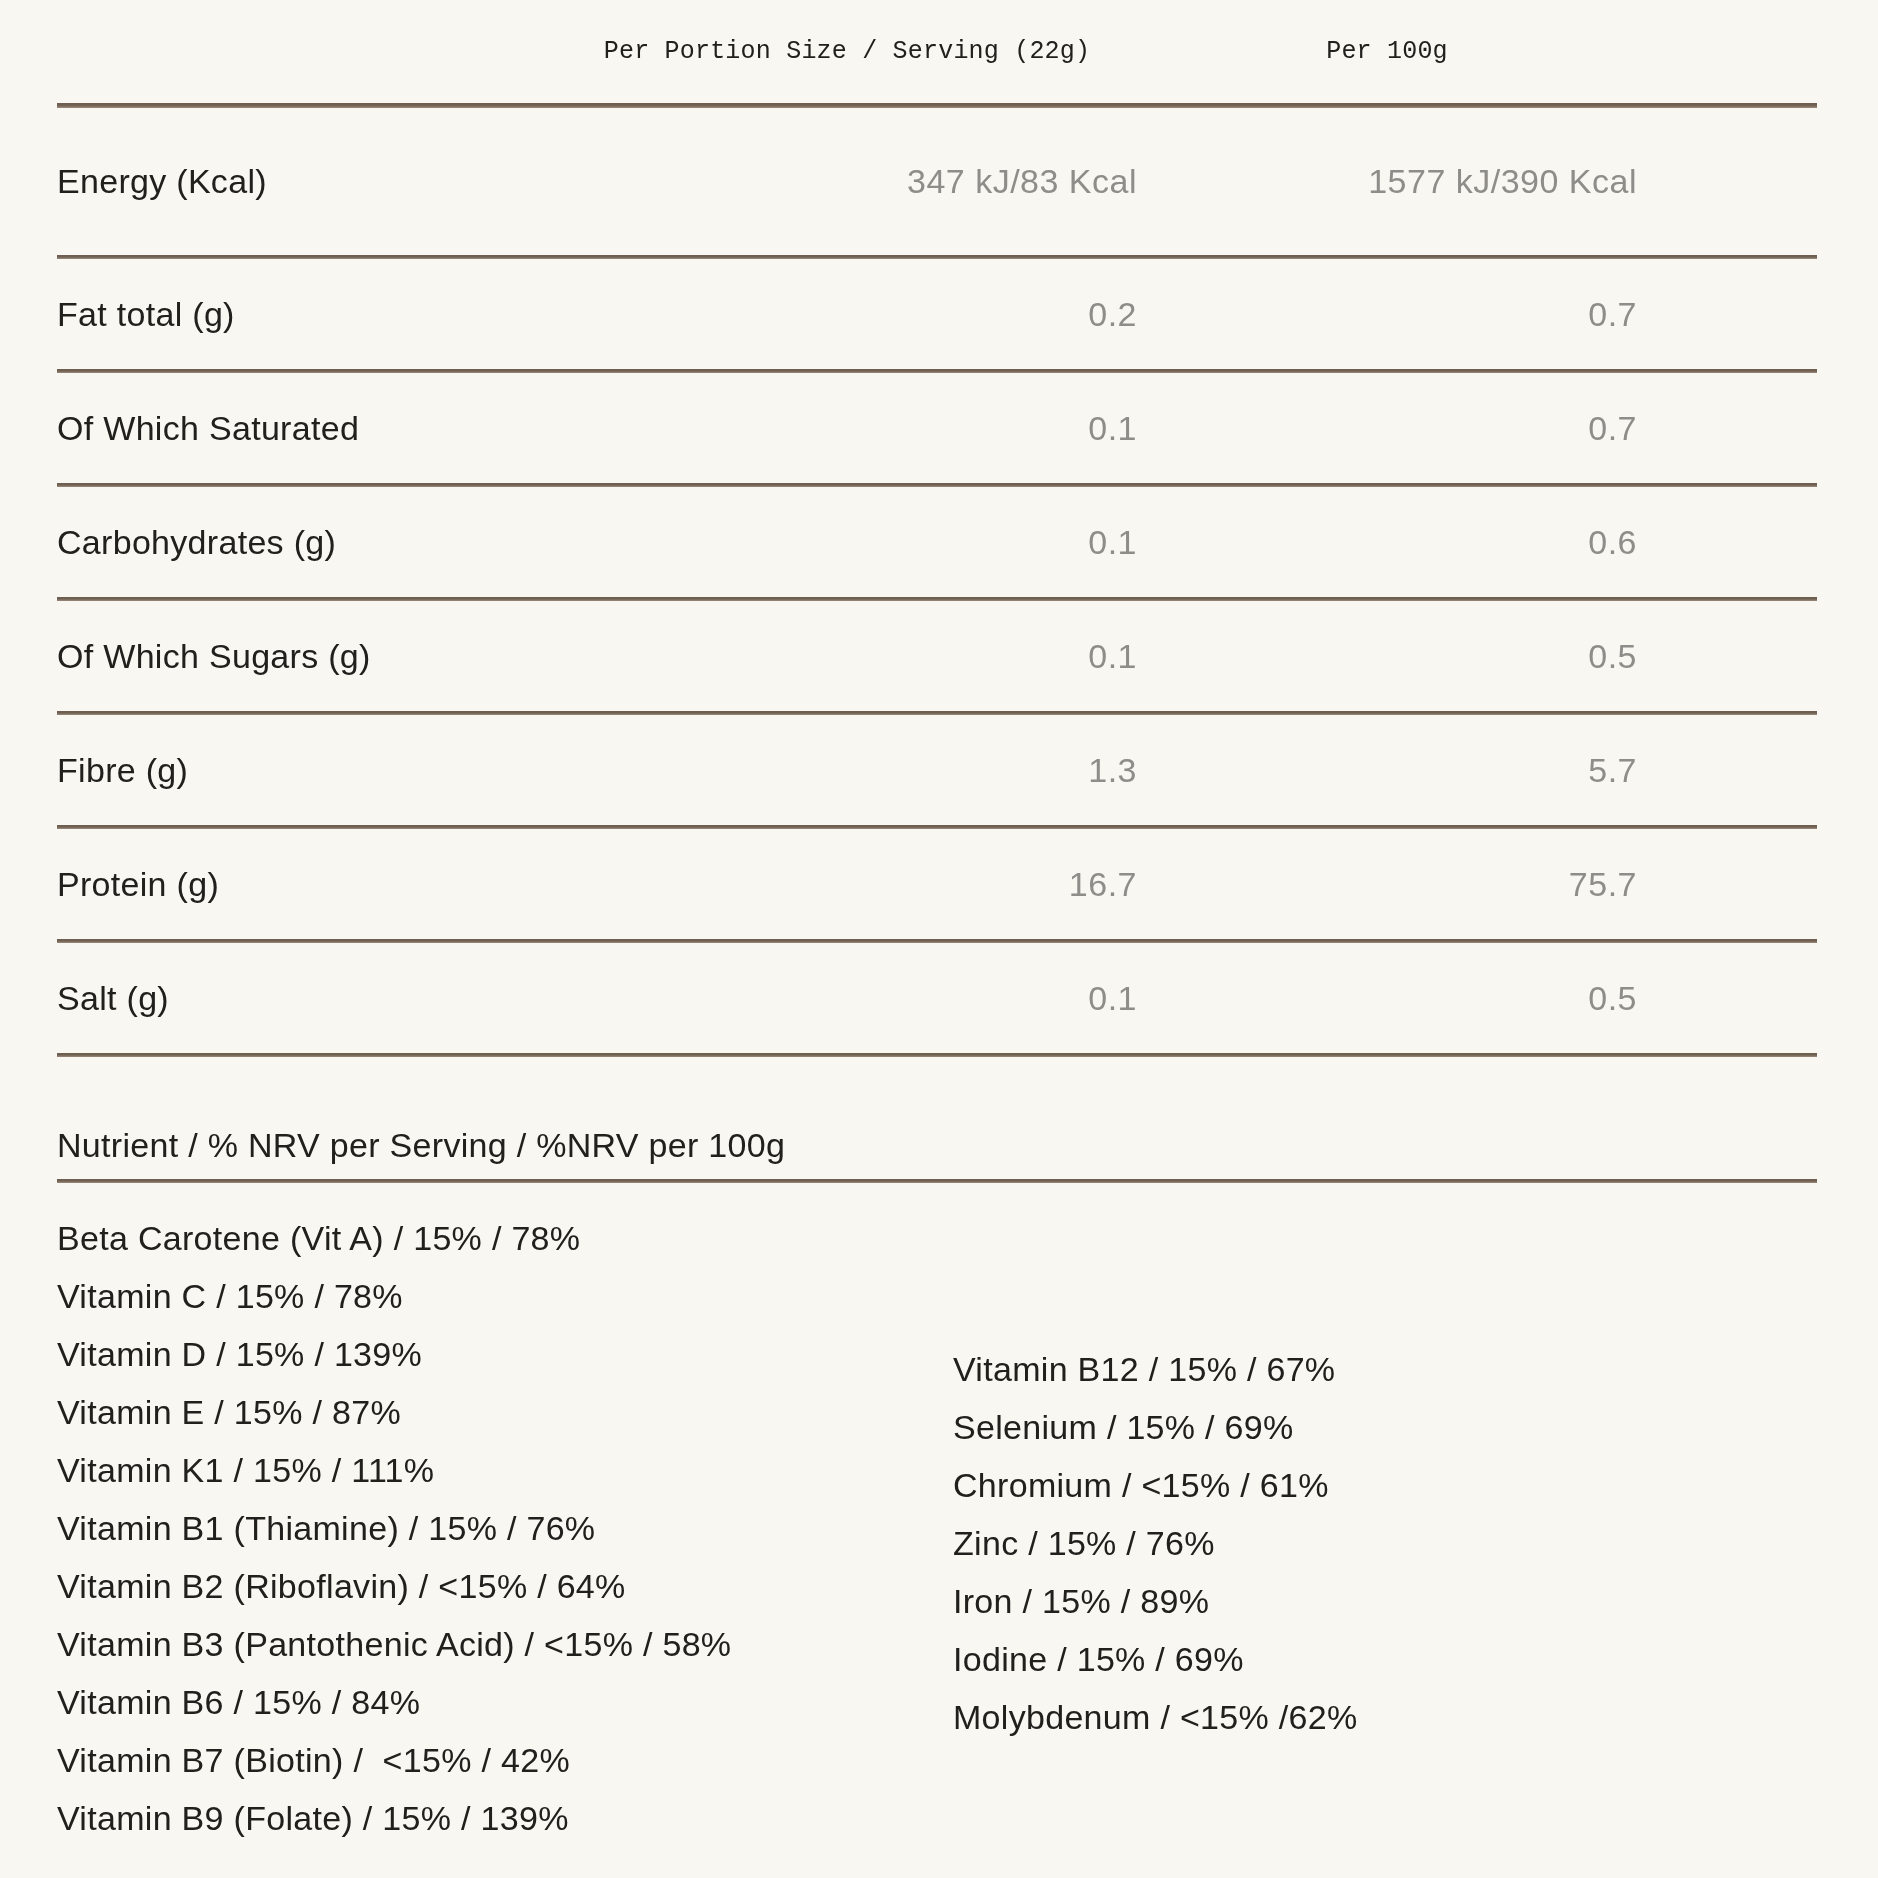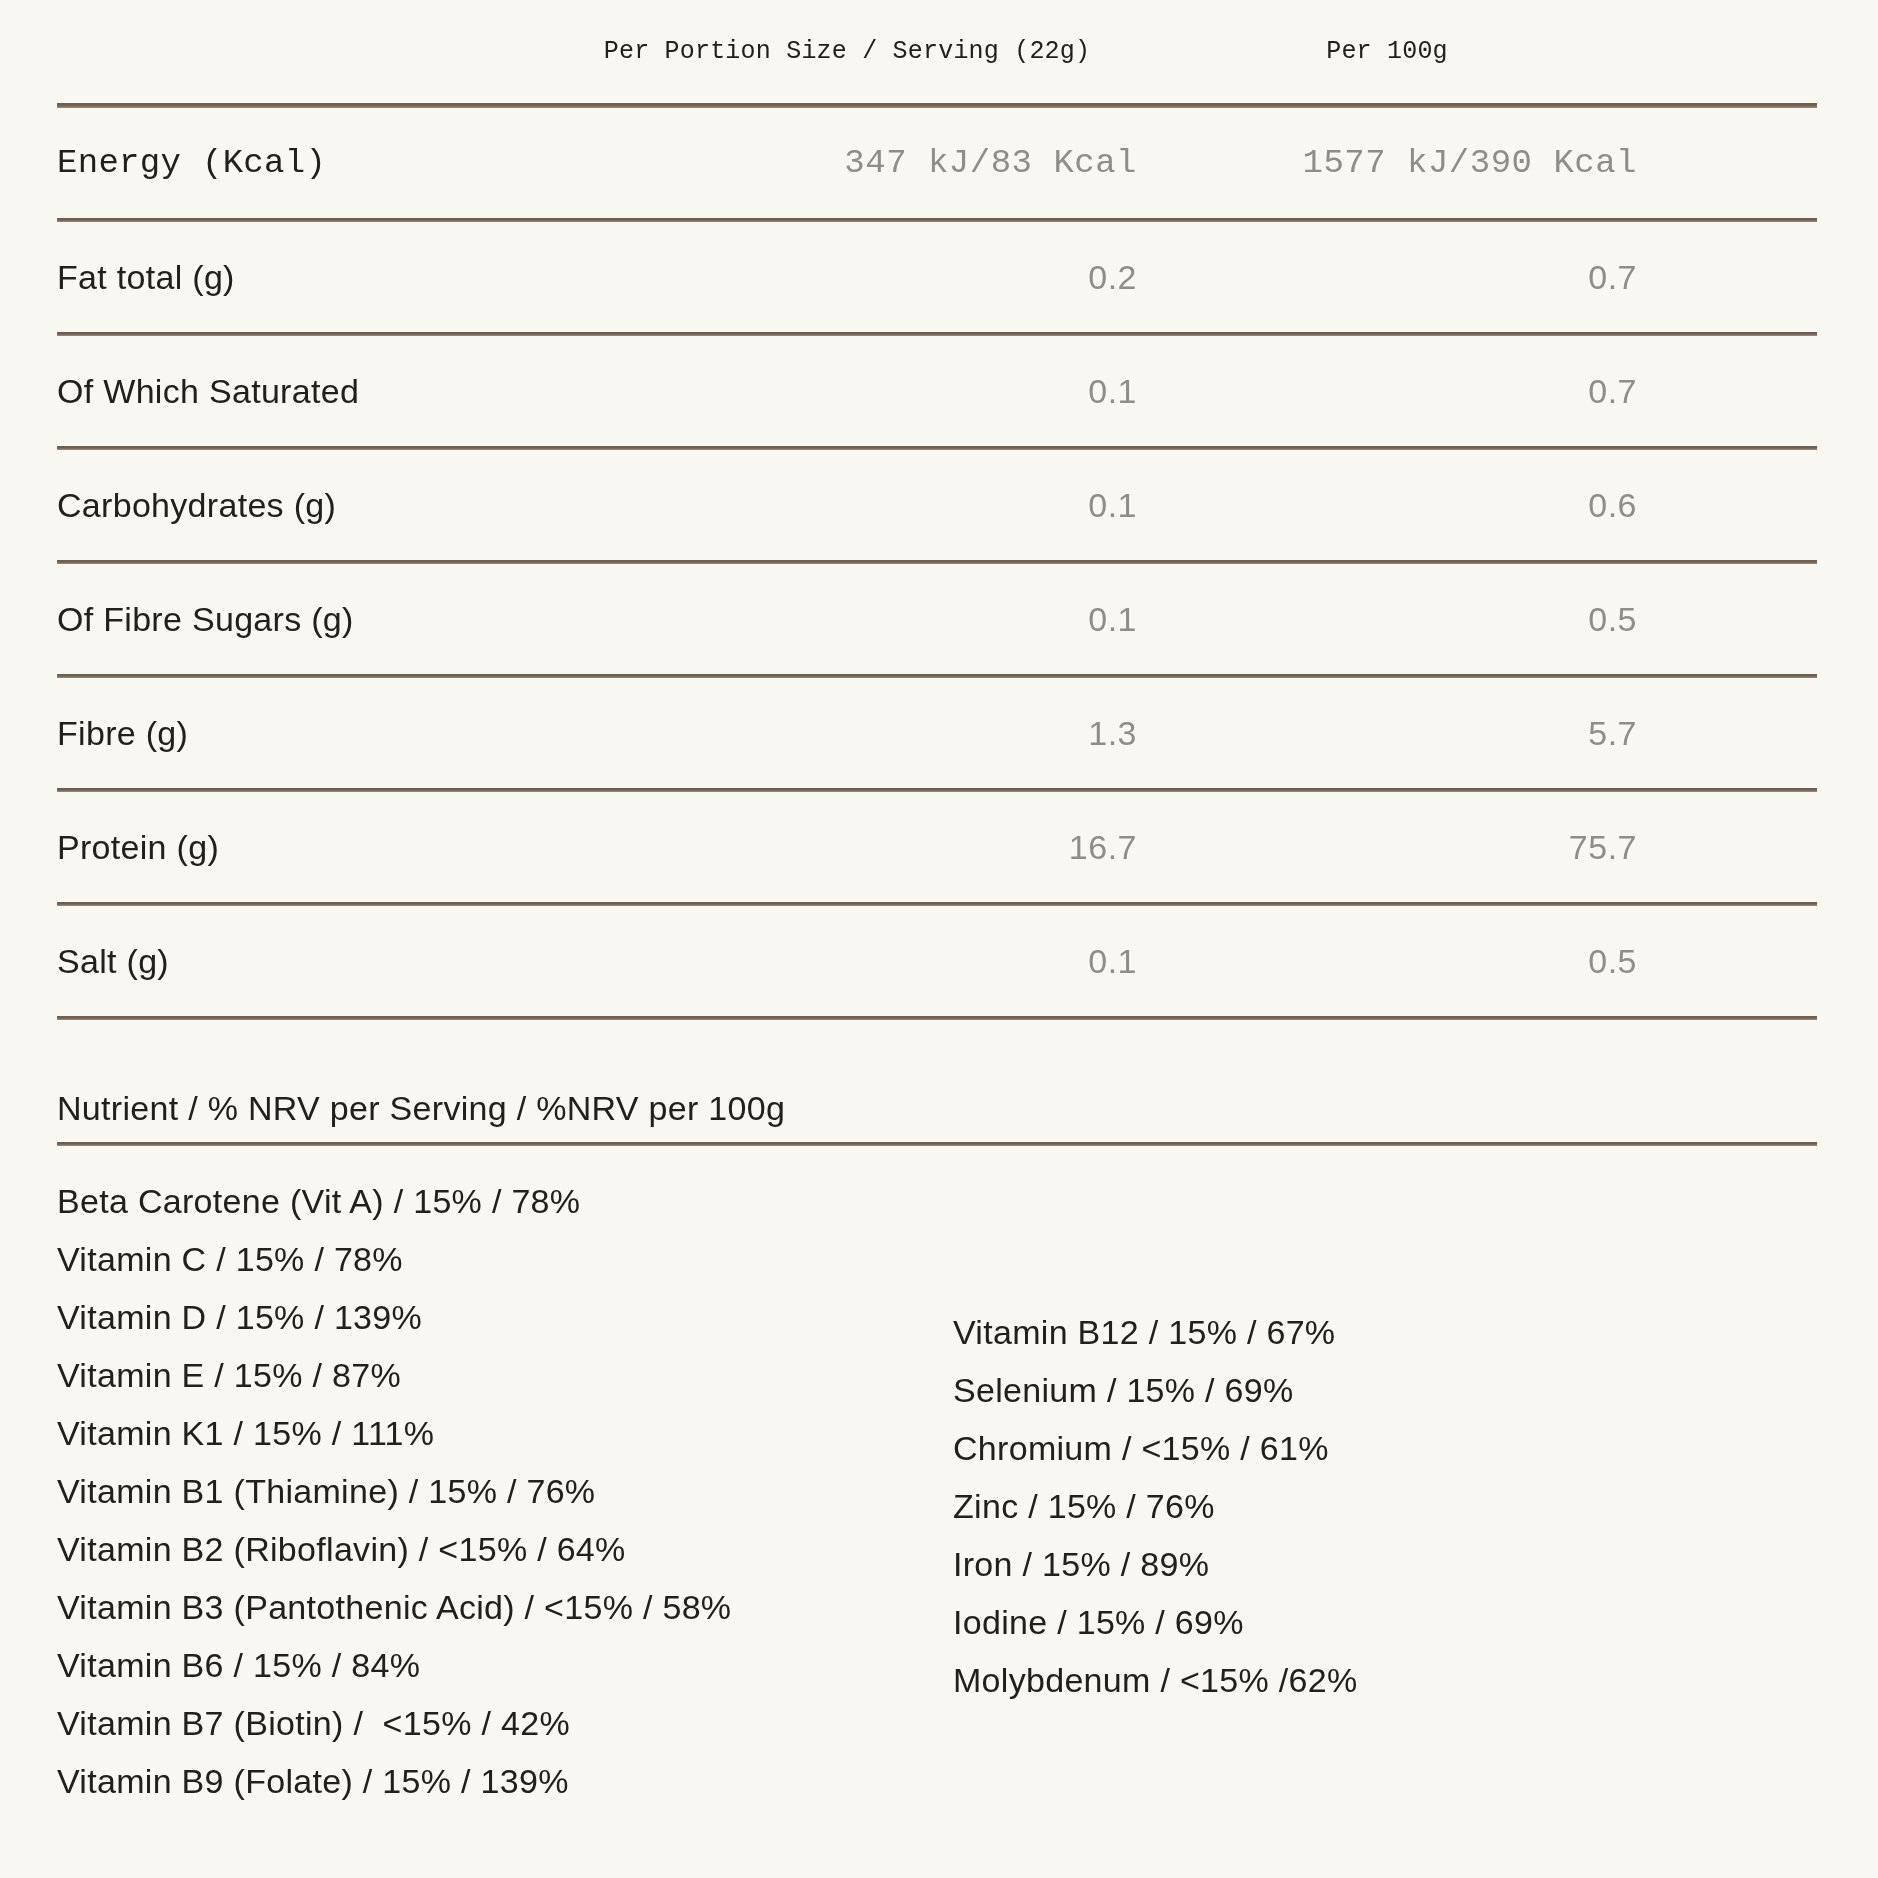--- a/index.html
+++ b/index.html
@@ -35,21 +35,21 @@
     grid-template-columns:500px 580px 500px 1fr;
     align-items:center;
   }
   .col-head{
     height:103px;
     font-size:25px;
     letter-spacing:0.2px;
   }
   .col-head .c{ text-align:center;font-family:Liberation Mono, monospace; }
   .row{ height:110px; font-size:34px; font-weight:300; }
-  .row.tall{ height:110px;font-family:Liberation Mono, monospace; }
+  .row.tall{ height:147px; }
   .row .label{ text-align:left; letter-spacing:0.3px; }
   .row .val{ text-align:right; color:var(--muted); letter-spacing:0.5px; }
   .nrv-heading{
     height:122px;
     display:flex;
     align-items:flex-end;
     padding-bottom:14px;
     font-size:34px;
     letter-spacing:0.3px;
     box-sizing:border-box;
@@ -102,21 +102,21 @@
 
   <div class="grid row">
     <div class="label">Carbohydrates (g)</div>
     <div class="val">0.1</div>
     <div class="val">0.6</div>
     <div></div>
   </div>
   <div class="rule thin"></div>
 
   <div class="grid row">
-    <div class="label">Of Fibre Sugars (g)</div>
+    <div class="label">Of Which Sugars (g)</div>
     <div class="val">0.1</div>
     <div class="val">0.5</div>
     <div></div>
   </div>
   <div class="rule thin"></div>
 
   <div class="grid row">
     <div class="label">Fibre (g)</div>
     <div class="val">1.3</div>
     <div class="val">5.7</div>

